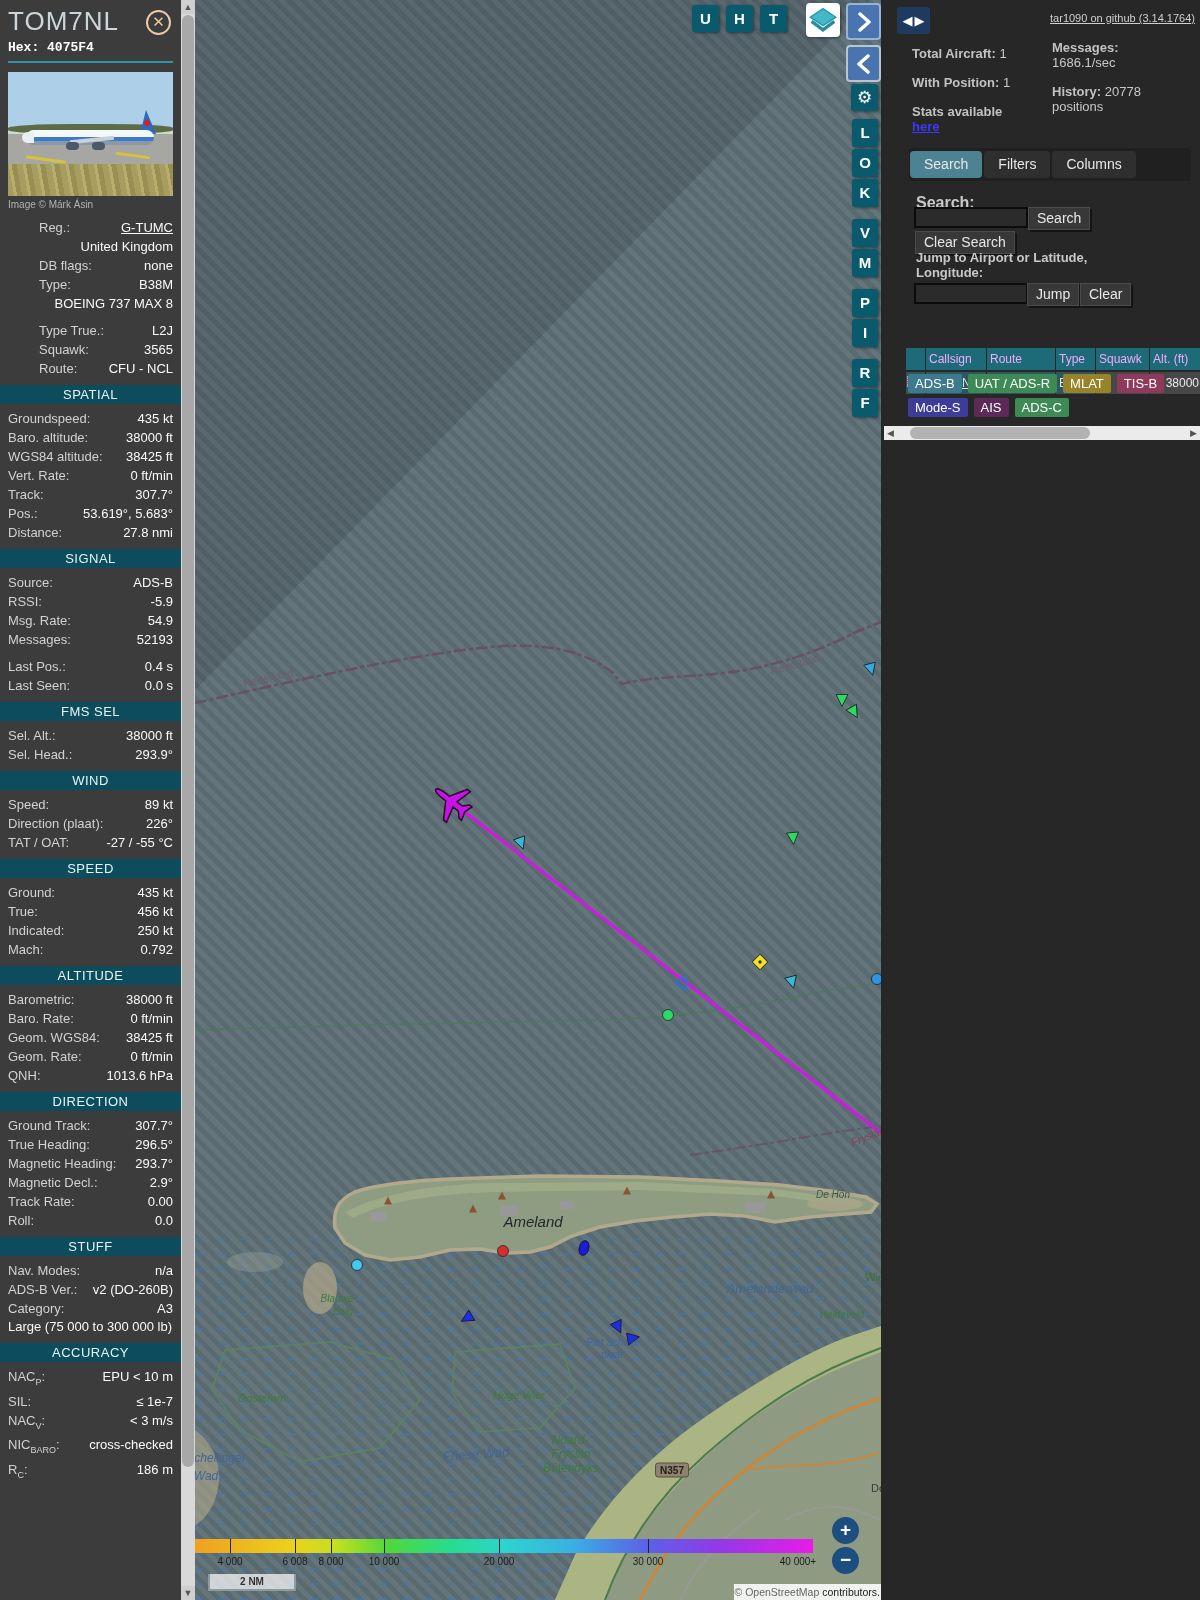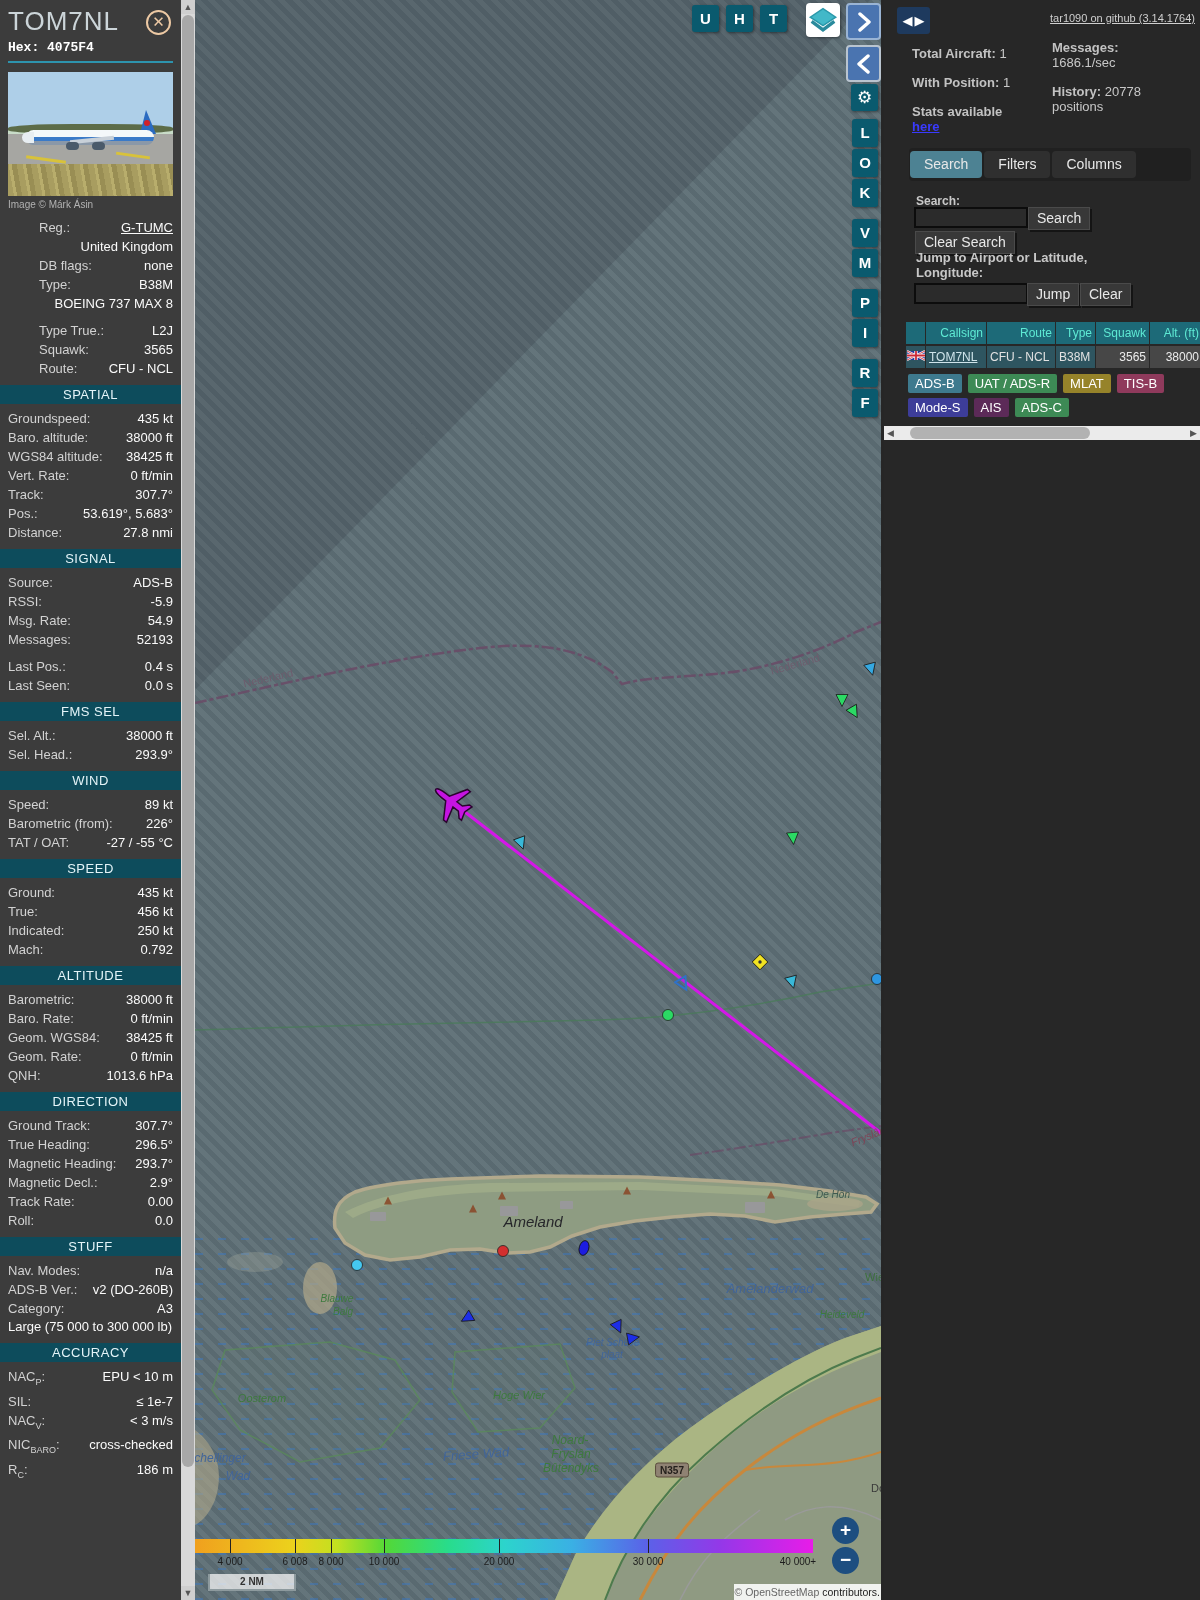--- a/index.html
+++ b/index.html
@@ -83,30 +83,30 @@
   #rp-link{position:absolute;right:5px;top:12px;font-size:11px;color:#cfcfcf;text-decoration:underline;cursor:pointer;}
   #rp-stats{position:absolute;left:28px;top:46px;width:282px;font-size:13px;color:#c8c8c8;}
   #rp-stats .col1{position:absolute;left:0;top:0;width:135px;}
   #rp-stats .col2{position:absolute;left:140px;top:-6px;width:140px;}
   #rp-stats b{color:#c2c2c2;}
   #rp-stats .line{margin-bottom:14px;}
   #stats-here{color:#3a3aff;font-weight:bold;text-decoration:underline;cursor:pointer;}
   #rp-tabs{position:absolute;left:25px;top:148px;width:282px;height:33px;background:#202020;border-radius:4px;display:flex;padding:0;}
   .tab{height:27px;margin:3px 1px;padding:0 14px;font-size:14px;color:#e8e8e8;line-height:27px;border-radius:4px;background:#2f2f2f;cursor:pointer;}
   .tab.active{background:#4d8293;}
-  #rp-search-label{position:absolute;left:32px;top:194px;font-size:12px;font-weight:bold;color:#c8c8c8;}
+  #rp-search-label{position:absolute;left:32px;top:194px;font-size:16px;font-weight:bold;color:#c8c8c8;}
   .rp-input{position:absolute;width:104px;height:17px;background:#2b2b2b;border:2px solid #0c0c0c;color:#eee;font-size:12px;padding:0 3px;}
   .rp-btn{position:absolute;height:21px;background:#383838;border:1px solid #4a4a4a;box-shadow:2px 2px 0 #141414;
      color:#e8e8e8;font-size:14px;text-align:center;cursor:pointer;padding:0 8px;line-height:20px;}
   #rp-jump-label{position:absolute;left:32px;top:250px;width:230px;font-size:13px;font-weight:bold;color:#c8c8c8;line-height:15px;}
   
   #ac-table{position:absolute;left:22px;top:322px;}
   .trow{display:flex;margin-bottom:2px;}
   .tcell{height:22px;font-size:12px;line-height:22px;margin-right:1px;padding:0 3px;box-sizing:border-box;overflow:hidden;white-space:nowrap;}
-  .thead .tcell{background:#1d6a78;color:#5eead4;text-align:right;}
+  .thead .tcell{background:#1d6a78;color:#f0abfc;text-align:left;margin-top:26px;}
   .tdata .tcell{background:#2e5560;color:#e2e2e2;}
   .tdata .tcell.num{background:#474747;text-align:right;color:#ececec;}
   .tdata .callsign{color:#cfe4ea;text-decoration:underline;cursor:pointer;}
   .tcell.c0{width:19px;padding:0 1px;}
   .tcell.c1{width:60px;}
   .tcell.c2{width:68px;}
   .tcell.c3{width:39px;}
   .tcell.c4{width:53px;}
   .tcell.c5{width:52px;}
   
@@ -242,21 +242,21 @@
         <div class="drow">
           <span class="lbl">Sel. Head.:</span>
           <span class="val">293.9°</span>
         </div>
         <div class="sec-head">WIND</div>
         <div class="drow">
           <span class="lbl">Speed:</span>
           <span class="val">89 kt</span>
         </div>
         <div class="drow">
-          <span class="lbl">Barometric (from):</span>
+          <span class="lbl">Direction (plaat):</span>
           <span class="val">226°</span>
         </div>
         <div class="drow">
           <span class="lbl">TAT / OAT:</span>
           <span class="val">-27 / -55 °C</span>
         </div>
         <div class="sec-head">SPEED</div>
         <div class="drow">
           <span class="lbl">Ground:</span>
           <span class="val">435 kt</span>
@@ -414,21 +414,21 @@
         <div class="mlabel" style="left: 417px; top: 1354px; font-size: 10px; color: rgb(65, 101, 154); font-style: italic; transform: translate(-50%, -50%) rotate(0deg);">plaat</div>
         <div class="mlabel" style="left: 324px; top: 1395px; font-size: 11px; color: rgb(61, 122, 61); font-style: italic; transform: translate(-50%, -50%) rotate(0deg);">Hoge Wier</div>
         <div class="mlabel" style="left: 67px; top: 1398px; font-size: 11px; color: rgb(61, 122, 61); font-style: italic; transform: translate(-50%, -50%) rotate(0deg);">Oosterom</div>
         <div class="mlabel" style="left: 281px; top: 1454px; font-size: 13px; color: rgb(65, 101, 154); font-style: italic; transform: translate(-50%, -50%) rotate(-4deg);">Friese Wad</div>
         <div class="mlabel" style="left: 375px; top: 1440px; font-size: 12px; color: rgb(61, 122, 61); font-style: italic; transform: translate(-50%, -50%) rotate(0deg);">Noard-</div>
         <div class="mlabel" style="left: 376px; top: 1454px; font-size: 12px; color: rgb(61, 122, 61); font-style: italic; transform: translate(-50%, -50%) rotate(0deg);">Fryslân</div>
         <div class="mlabel" style="left: 376px; top: 1468px; font-size: 12px; color: rgb(61, 122, 61); font-style: italic; transform: translate(-50%, -50%) rotate(0deg);">Bûtendyks</div>
         <div class="mlabel" style="left: 142px; top: 1298px; font-size: 10px; color: rgb(61, 122, 61); font-style: italic; transform: translate(-50%, -50%) rotate(0deg);">Blauwe</div>
         <div class="mlabel" style="left: 148px; top: 1311px; font-size: 10px; color: rgb(61, 122, 61); font-style: italic; transform: translate(-50%, -50%) rotate(0deg);">Balg</div>
         <div class="mlabel" style="left: 21px; top: 1458px; font-size: 12px; color: rgb(65, 101, 154); font-style: italic; transform: translate(-50%, -50%) rotate(0deg);">Schellinger</div>
-        <div class="mlabel" style="left: 11px; top: 1476px; font-size: 12px; color: rgb(65, 101, 154); font-style: italic; transform: translate(-50%, -50%) rotate(0deg); margin-left: 32px;">Wad</div>
+        <div class="mlabel" style="left: 11px; top: 1476px; font-size: 12px; color: rgb(65, 101, 154); font-style: italic; transform: translate(-50%, -50%) rotate(0deg);">Wad</div>
         <div class="mlabel" style="left: 683px; top: 1488px; font-size: 11px; color: rgb(58, 58, 58); transform: translate(-50%, -50%) rotate(0deg);">Do</div>
       </div>
     <div id="n357" style="left: 477px; top: 1470px;">N357</div>
     <div id="markers-layer">
         <svg width="18" height="18" viewBox="-9 -9 18 18" class="marker" style="left: 667px; top: 660px;">
           <polygon points="0,-6.5 6,5.5 -6,5.5" fill="#35a8e0" stroke="#1a1a1a" stroke-width="0.8" transform="rotate(165)"></polygon>
         </svg>
         <svg width="18" height="18" viewBox="-9 -9 18 18" class="marker" style="left: 638px; top: 691px;">
           <polygon points="0,-6.5 6,5.5 -6,5.5" fill="#2bd964" stroke="#1a1a1a" stroke-width="0.8" transform="rotate(180)"></polygon>
         </svg>

